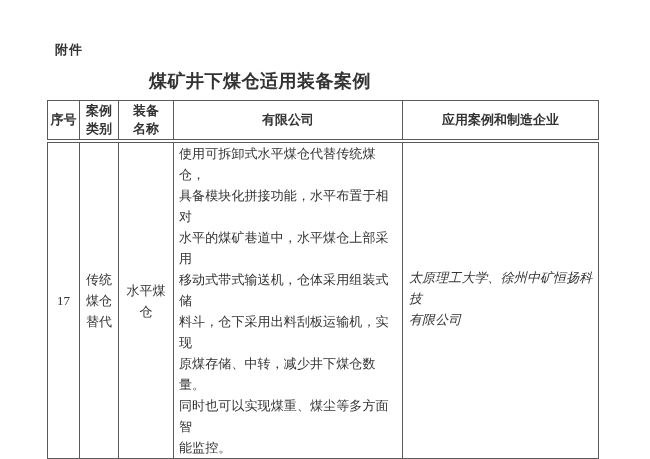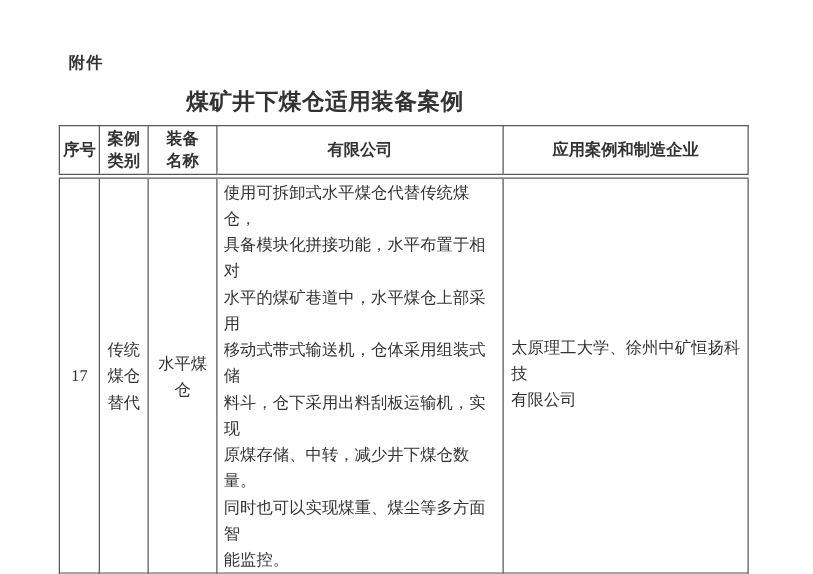--- a/index.html
+++ b/index.html
@@ -73,20 +73,21 @@
     padding:0 4px 0 5px;
     margin-top:34px;
   }
   td.c-app{
     text-align:left;
     white-space:pre;
     font-size:12.5px;
     letter-spacing:0.1px;
     line-height:21px;
     padding:0 2px 4px 6px;
+    font-style:italic;
   }
 </style>
 </head>
 <body>
 
 <div class="attachment-label">附件</div>
 
 <div class="doc-title">煤矿井下煤仓适用装备案例</div>
 
 <table class="case-table">

